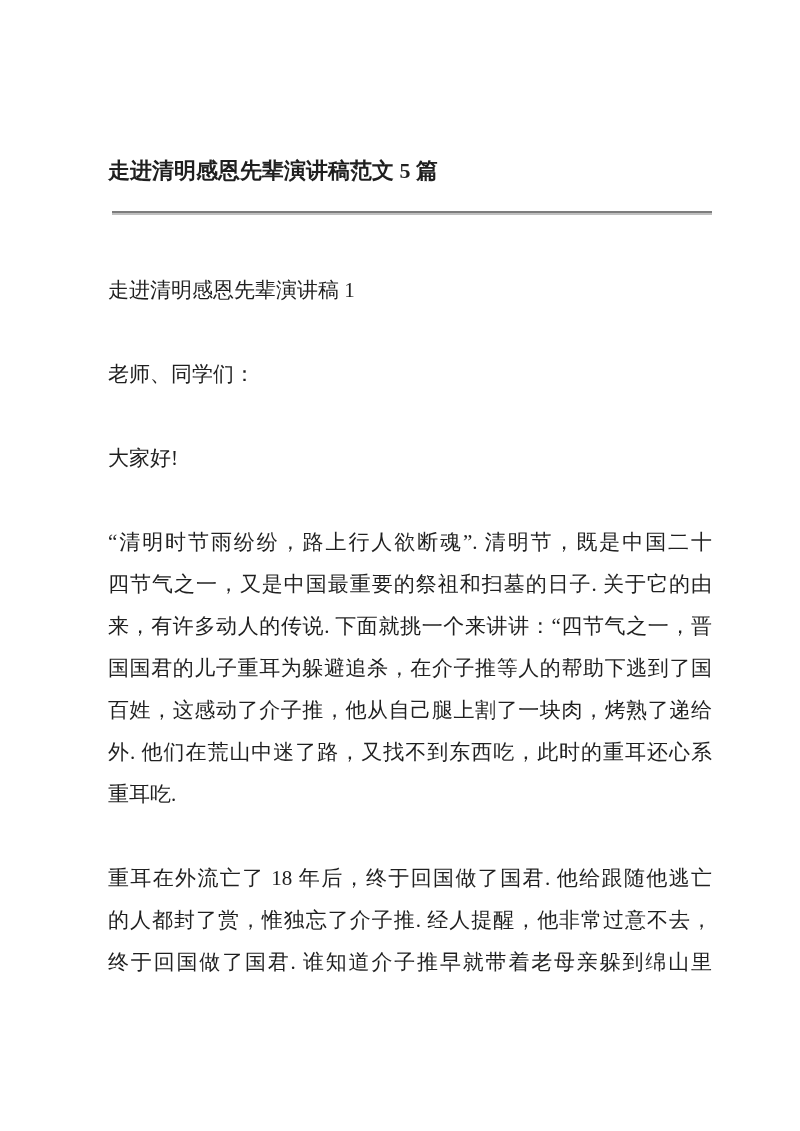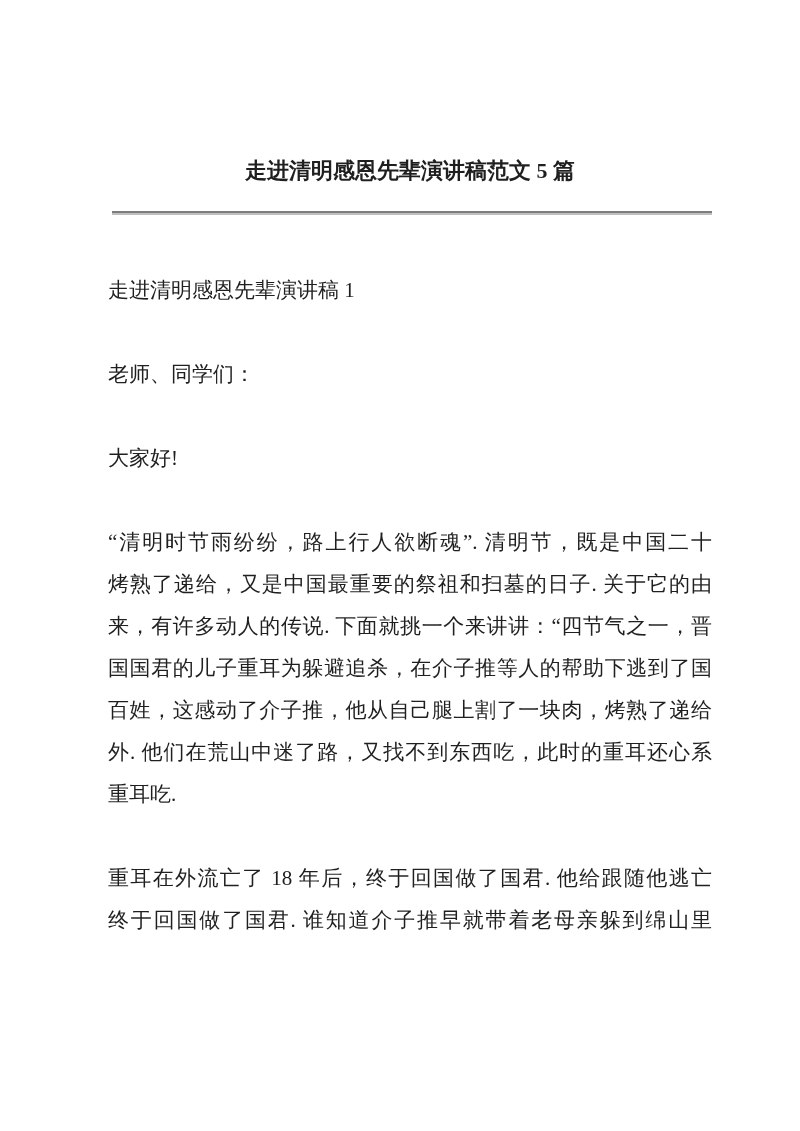--- a/index.html
+++ b/index.html
@@ -17,21 +17,20 @@
     color: var(--text, #1f1f1f);
   }
   .content {
     position: absolute;
     left: 108px;
     top: 0;
     width: 604px;
   }
   .doc-title {
     margin: 155px 0 0 0;
-    text-align: center;
     font-size: 22px;
     font-weight: bold;
     line-height: 32px;
     white-space: nowrap;
   }
   .divider {
     margin-top: 24px;
     margin-left: 4px;
     width: 600px;
     height: 2px;
@@ -75,28 +74,29 @@
       <div class="block">
         <div class="line short">老师、同学们：</div>
       </div>
 
       <div class="block">
         <div class="line short">大家好!</div>
       </div>
 
       <div class="block">
         <div class="line">“清明时节雨纷纷，路上行人欲断魂”. 清明节，既是中国二十</div>
-        <div class="line">烤熟了递给，又是中国最重要的祭祖和扫墓的日子. 关于它的由</div>
+        <div class="line">四节气之一，又是中国最重要的祭祖和扫墓的日子. 关于它的由</div>
         <div class="line">来，有许多动人的传说. 下面就挑一个来讲讲：“四节气之一，晋</div>
         <div class="line">国国君的儿子重耳为躲避追杀，在介子推等人的帮助下逃到了国</div>
         <div class="line">百姓，这感动了介子推，他从自己腿上割了一块肉，烤熟了递给</div>
         <div class="line">外. 他们在荒山中迷了路，又找不到东西吃，此时的重耳还心系</div>
         <div class="line short">重耳吃.</div>
       </div>
 
       <div class="block">
         <div class="line">重耳在外流亡了 18 年后，终于回国做了国君. 他给跟随他逃亡</div>
+        <div class="line">的人都封了赏，惟独忘了介子推. 经人提醒，他非常过意不去，</div>
         <div class="line">终于回国做了国君. 谁知道介子推早就带着老母亲躲到绵山里</div>
       </div>
 
     </div>
   </div>
 </div>
 
 </body></html>

